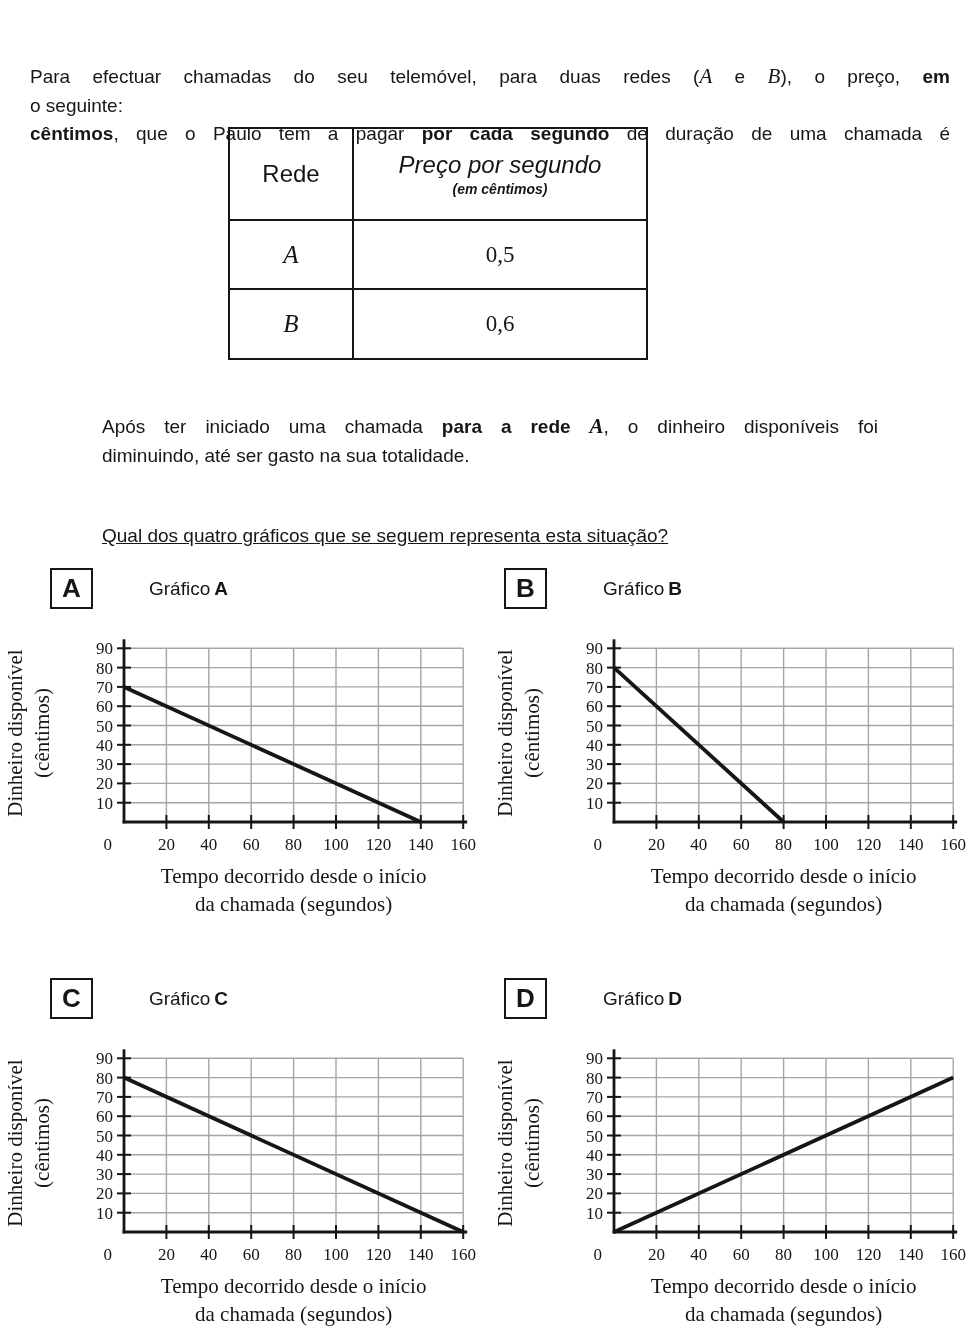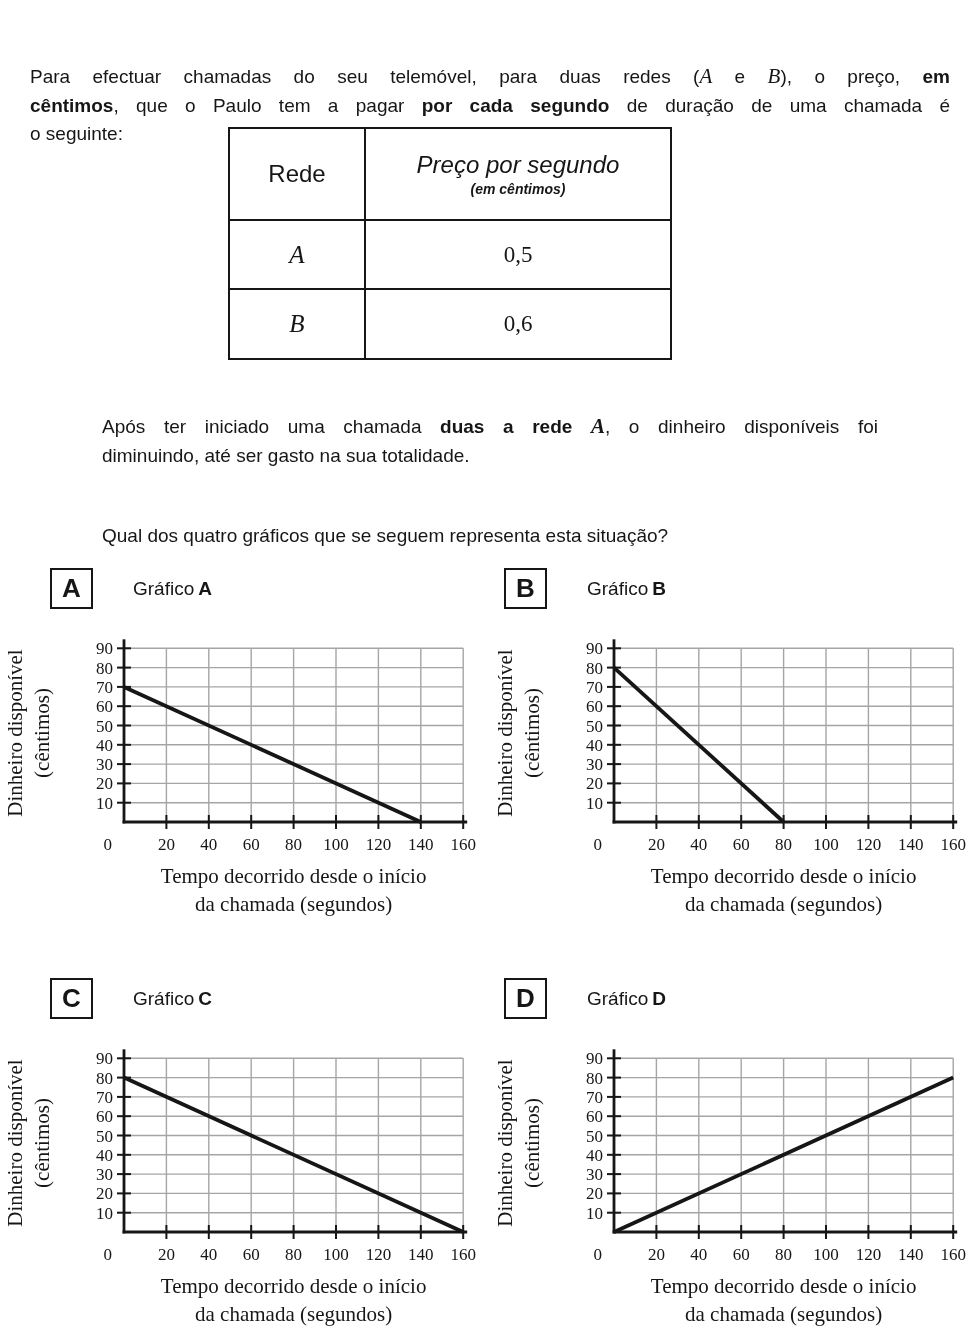--- a/index.html
+++ b/index.html
@@ -10,57 +10,57 @@
   .para{position:absolute;font-size:19px;line-height:28.5px;}
   .para .line{text-align:justify;}
   .para .line.just{text-align-last:justify;}
   .b{font-weight:bold;}
   .math{font-family:"Liberation Serif",serif;font-style:italic;font-size:21px;}
   .mathb{font-family:"Liberation Serif",serif;font-style:italic;font-weight:bold;font-size:21px;}
   .sernum{font-family:"Liberation Serif",serif;font-size:21px;}
 
   #intro{left:30px;top:22px;width:920px;margin-top:40px;}
   #body-text{left:102px;top:412px;width:776px;}
-  #question{left:102px;top:522px;width:800px;font-size:19px;}
+  #question{left:102px;top:522px;width:800px;font-size:19px;text-decoration:underline;}
 
   
   .price-table{position:absolute;left:228px;top:127px;border-collapse:collapse;}
-  .price-table td{border:2px solid #161616;text-align:center;vertical-align:middle;padding:6px;}
+  .price-table td{border:2px solid #161616;text-align:center;vertical-align:middle;padding:0;}
   .col-rede{width:122px;}
   .col-preco{width:292px;font-style:italic;}
   .row-header{height:92px;}
   .row-a{height:69px;}
   .row-b{height:70px;}
   .hdr-main{font-size:24px;}
   .hdr-sub{font-size:14px;font-weight:bold;margin-top:2px;}
   .cell-math{font-family:"Liberation Serif",serif;font-style:italic;font-size:25px;}
   .cell-num{font-family:Liberation Serif, serif;font-size:23px;}
 
   
   .cell{position:absolute;width:490px;height:410px;}
   #cellA{left:0;top:560px;}  #cellB{left:490px;top:560px;}
   #cellC{left:0;top:970px;}  #cellD{left:490px;top:970px;}
   .opt-head{position:absolute;top:8px;display:flex;align-items:center;}
   .cell.leftcol .opt-head{left:50px;}
   .cell.rightcol .opt-head{left:14px;}
   .opt-box{width:43px;height:41px;border:2px solid #161616;display:flex;align-items:center;justify-content:center;
            font-size:26px;font-weight:bold;box-sizing:border-box;}
-  .opt-title{margin-left:40px;font-size:19px;}
+  .opt-title{margin-left:56px;font-size:19px;}
   .opt-title b{margin-left:4px;}
   .chart-box{position:absolute;left:0;top:60px;width:490px;height:300px;}
 </style>
 </head>
 <body>
 
 <div class="page">
 
   <div class="para" id="intro">
     <div class="line just"><span>Para efectuar chamadas do seu telemóvel, para duas redes (</span><span class="math">A</span><span> e </span><span class="math">B</span><span>), o preço, </span><span class="b">em</span></div>
+    <div class="line"><span>o seguinte:</span></div>
     <div class="line just"><span class="b">cêntimos</span><span>, que o Paulo tem a pagar </span><span class="b">por cada segundo</span><span> de duração de uma chamada é</span></div>
-    <div class="line"><span>o seguinte:</span></div>
   </div>
 
   <table class="price-table">
     <tbody>
         <tr class="row-header">
       <td class="col-rede"><span class="hdr-main">Rede</span></td>
       <td class="col-preco">
         <div class="hdr-main">Preço por segundo</div>
         <div class="hdr-sub">(em cêntimos)</div>
       </td>
@@ -70,21 +70,21 @@
       <td><span class="cell-num">0,5</span></td>
     </tr>
     <tr class="row-b">
       <td><span class="cell-math">B</span></td>
       <td><span class="cell-num">0,6</span></td>
     </tr>
   </tbody>
     </table>
 
   <div class="para" id="body-text">
-    <div class="line just"><span>Após ter iniciado uma chamada </span><span class="b">duas a rede </span><span class="mathb">A</span><span>, o dinheiro disponíveis foi</span></div>
+    <div class="line just"><span>Após ter iniciado uma chamada </span><span class="b">para a rede </span><span class="mathb">A</span><span>, o dinheiro disponíveis foi</span></div>
     <div class="line"><span>diminuindo, até ser gasto na sua totalidade.</span></div>
   </div>
 
   <div id="question" class="para"><span>Qual dos quatro gráficos que se seguem representa esta situação?</span></div>
 
   <div class="cell leftcol" id="cellA">
     <div class="opt-head">
       <div class="opt-box">
           <span>A</span>
         </div>

